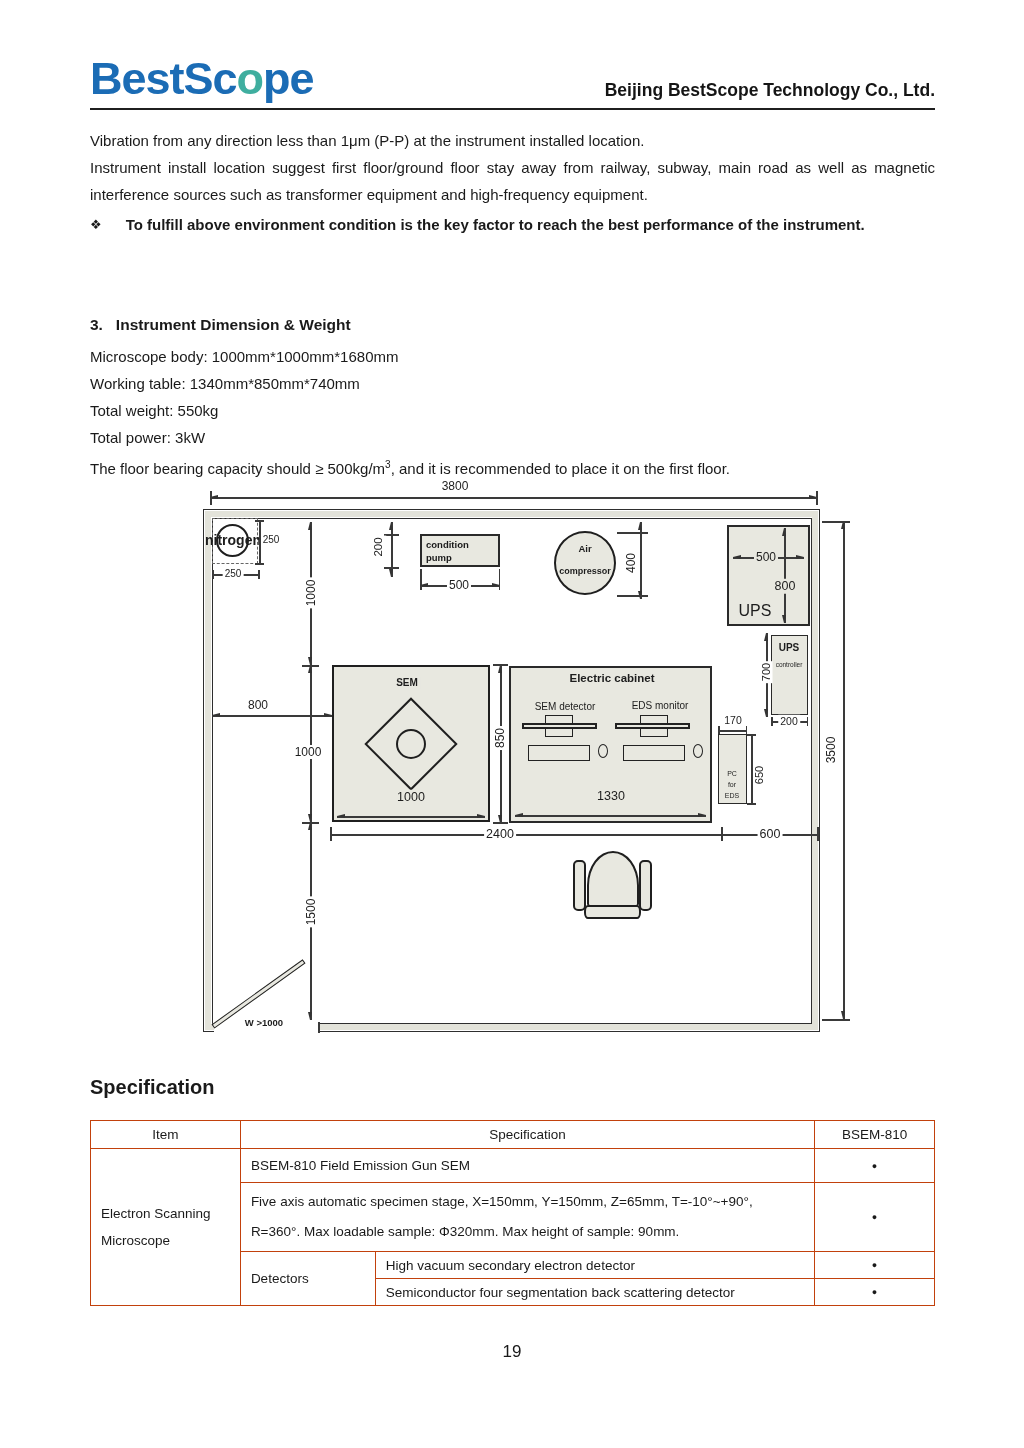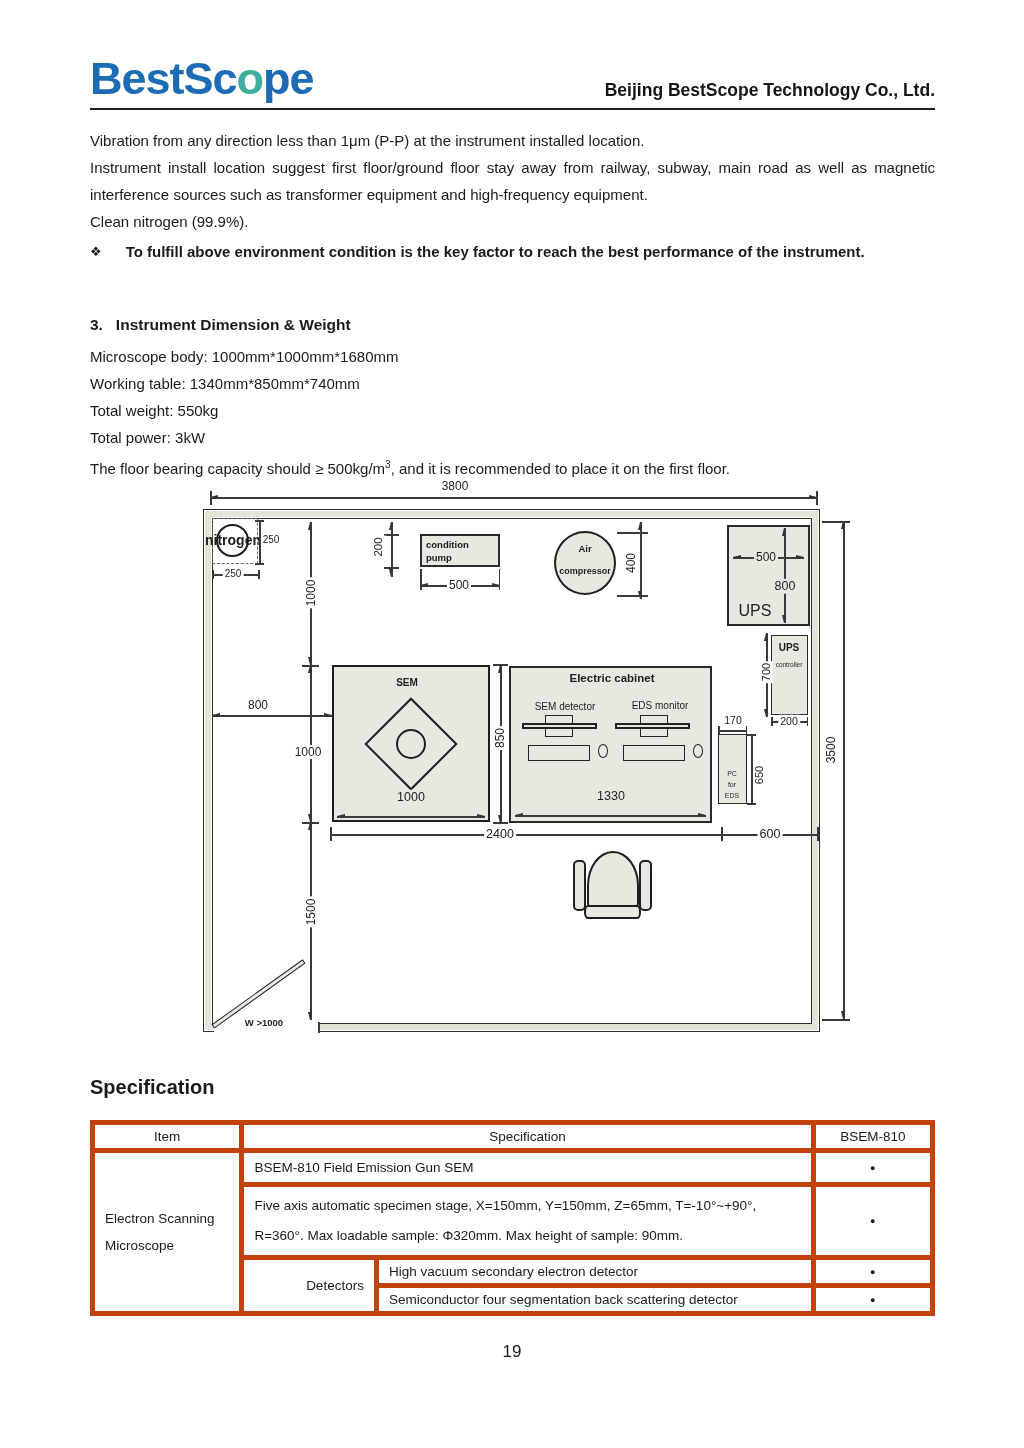--- a/index.html
+++ b/index.html
@@ -36,42 +36,41 @@
   .lb.bg{background:#e8e8e0;}
   .lb.b{font-weight:bold;}
   .au,.ad,.al,.ar{position:absolute;width:0;height:0;border:solid transparent;}
   .au{border-width:0 2.5px 8px 2.5px;border-bottom-color:#333;}
   .ad{border-width:8px 2.5px 0 2.5px;border-top-color:#333;}
   .al{border-width:2.5px 8px 2.5px 0;border-right-color:#333;}
   .ar{border-width:2.5px 0 2.5px 8px;border-left-color:#333;}
 
   
   table.spec{border-collapse:collapse;width:845px;font-size:13.5px;color:#1a1a1a;}
-  table.spec td,table.spec th{border:5px solid #c2410c;font-weight:normal;}
+  table.spec td,table.spec th{border:1px solid #c2410c;font-weight:normal;}
   table.spec th{text-align:center;}
   .cell-pad{padding:4px 10px;}
   .dot{text-align:center;font-size:9px;}
   .footer{font-size:17px;}
 </style>
 </head>
 <body>
 
 <div class="page">
 
   <div class="abs" style="left:90px;top:56px;width:845px;">
     <div style="display:flex;justify-content:space-between;align-items:flex-end;padding-bottom:7px;" class="rule">
       <div class="logo"><span>BestSc</span><span class="teal">o</span><span>pe</span></div>
       <div class="company">Beijing BestScope Technology Co., Ltd.</div>
     </div>
   </div>
 
   <div class="abs bodytxt" style="left:90px;top:127px;width:845px;">
     <p style="margin:0;">Vibration from any direction less than 1μm (P-P) at the instrument installed location.</p>
     <p style="margin:0;" class="just">Instrument install location suggest first floor/ground floor stay away from railway, subway, main road as well as magnetic interference sources such as transformer equipment and high-frequency equipment.</p>
-    <p style="margin:0;">Clean nitrogen (99.9%).</p>
     <div class="bullet-row">
       <span class="bullet-marker">❖</span>
       <span class="bold">To fulfill above environment condition is the key factor to reach the best performance of the instrument.</span>
     </div>
   </div>
 
   <div class="abs bodytxt" style="left:90px;top:310px;width:845px;">
     <div class="h3"><span>3.</span>&nbsp;&nbsp;&nbsp;<span>Instrument Dimension &amp; Weight</span></div>
     <p style="margin:0;">Microscope body: 1000mm*1000mm*1680mm</p>
     <p style="margin:0;">Working table: 1340mm*850mm*740mm</p>
@@ -270,21 +269,21 @@
         <td class="dot">●</td>
       </tr>
       <tr style="height:66px;">
         <td colspan="2" class="cell-pad">
           <div style="line-height:30px;">Five axis automatic specimen stage, X=150mm, Y=150mm, Z=65mm, T=-10°~+90°,</div>
           <div style="line-height:30px;">R=360°. Max loadable sample: Φ320mm. Max height of sample: 90mm.</div>
         </td>
         <td class="dot">●</td>
       </tr>
       <tr style="height:27px;">
-        <td rowspan="2" class="cell-pad" style="vertical-align:middle;text-align:right;">Detectors</td>
+        <td rowspan="2" class="cell-pad" style="vertical-align:middle;">Detectors</td>
         <td class="cell-pad">High vacuum secondary electron detector</td>
         <td class="dot">●</td>
       </tr>
       <tr style="height:27px;">
         <td class="cell-pad">Semiconductor four segmentation back scattering detector</td>
         <td class="dot">●</td>
       </tr>
     </tbody>
       </table>
   </div>

